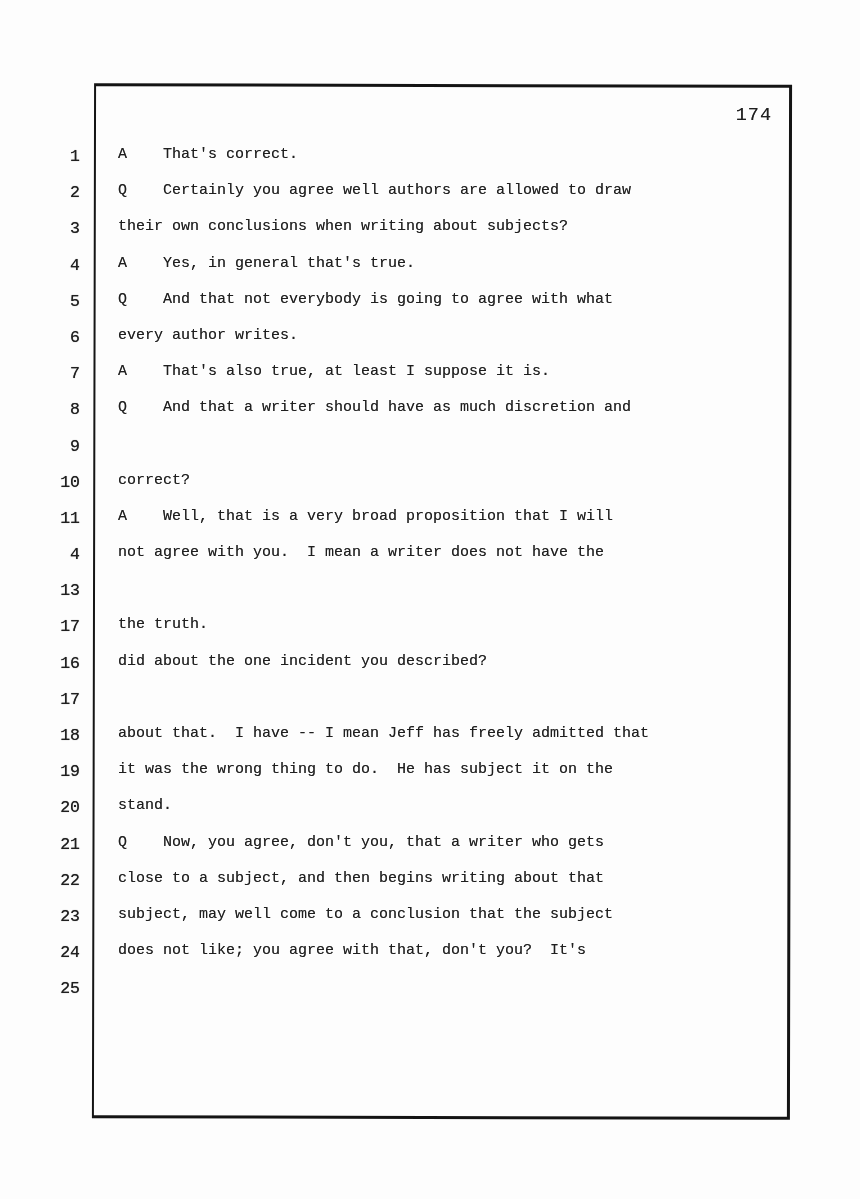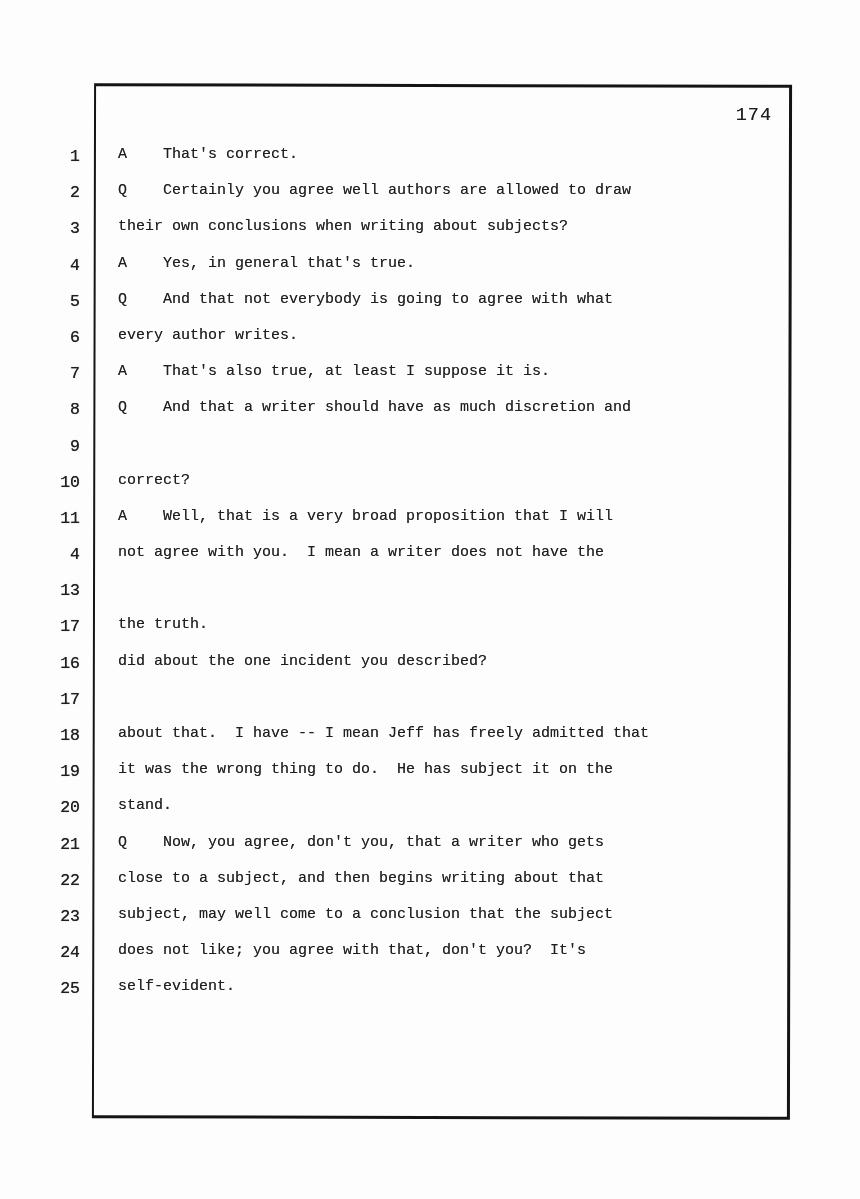--- a/index.html
+++ b/index.html
@@ -183,16 +183,15 @@
     <span class="txt">subject, may well come to a conclusion that the subject</span>
   </div>
 
   <div class="line">
     <span class="num">24</span>
     <span class="txt">does not like; you agree with that, don't you?  It's</span>
   </div>
 
   <div class="line">
     <span class="num">25</span>
-    <span class="txt">self-evident.</span>
   </div>
 </div>
 </div>
 
 </body></html>

